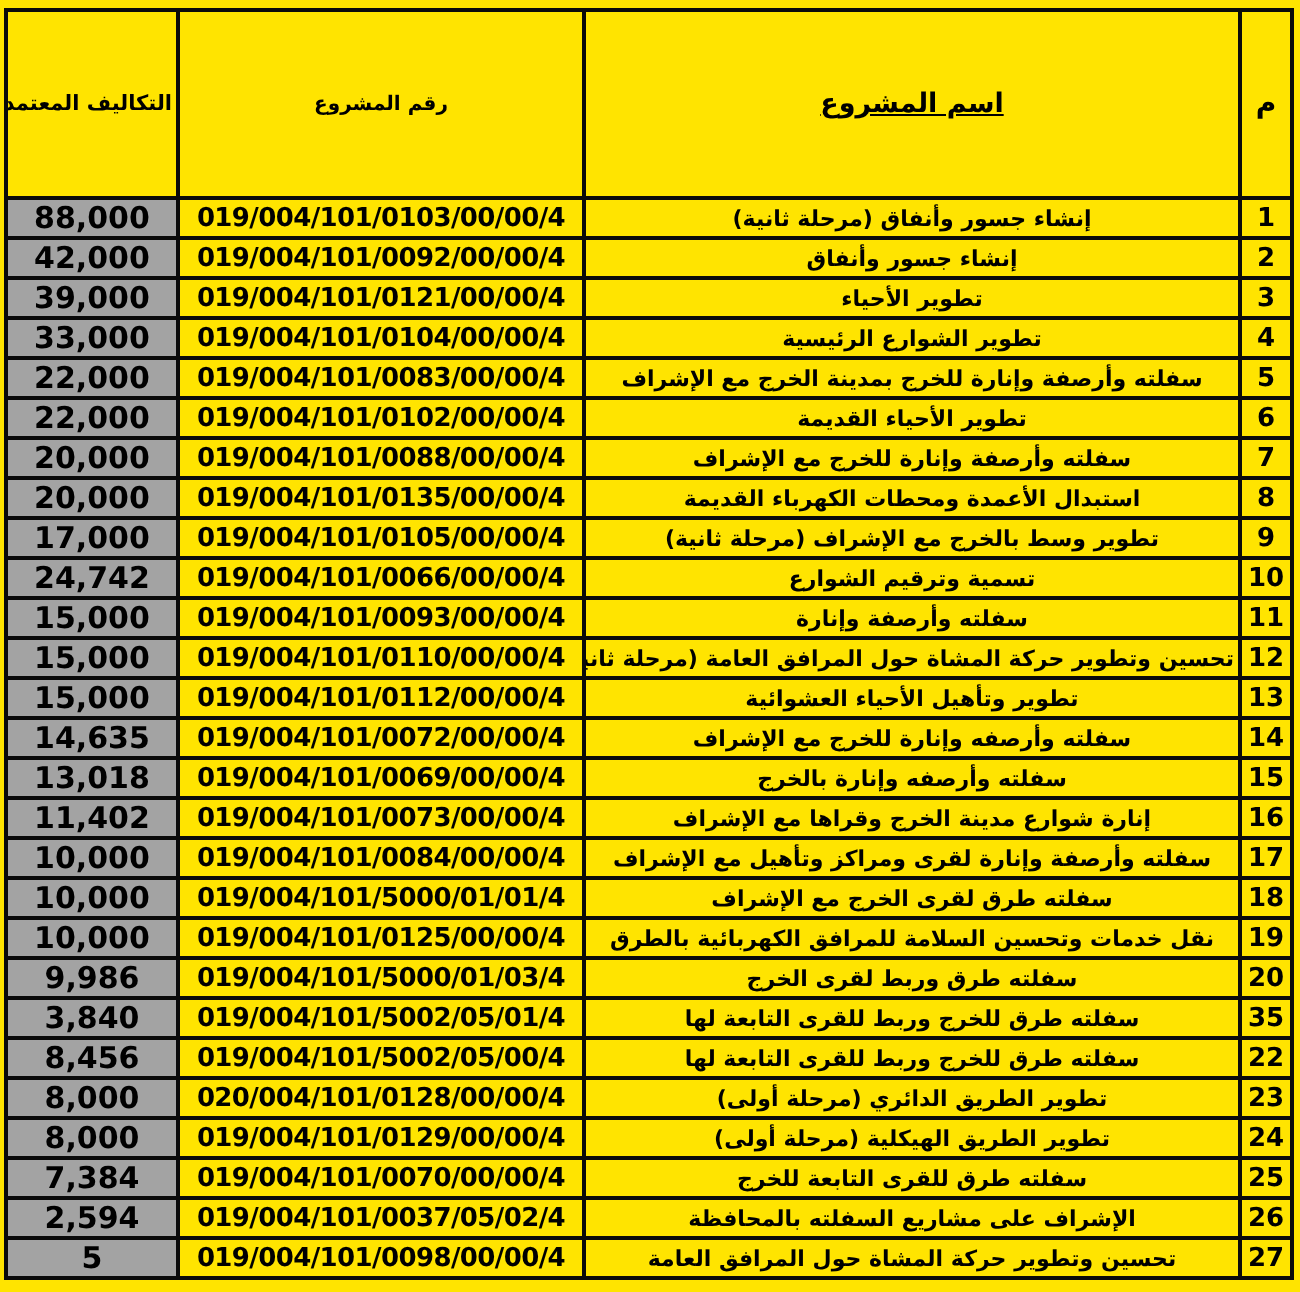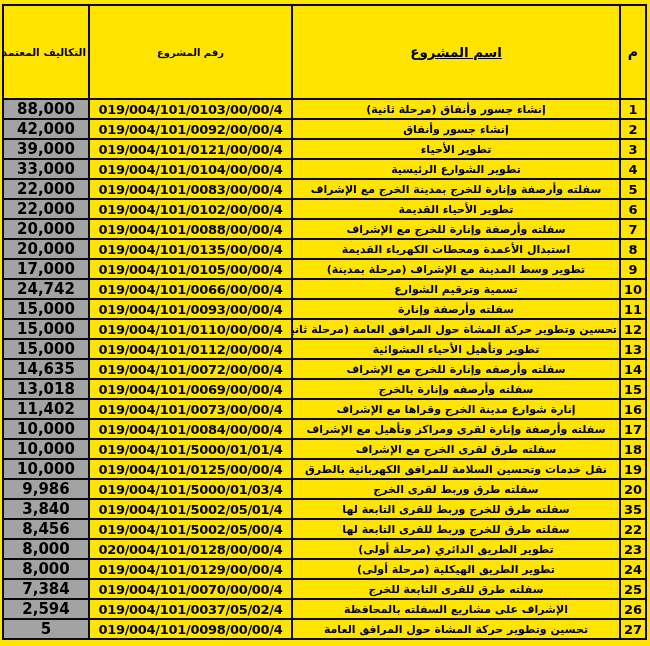--- a/index.html
+++ b/index.html
@@ -115,21 +115,21 @@
           <td class="cost">20,000</td>
         </tr>
         <tr>
           <td class="index">8</td>
           <td class="name">استبدال الأعمدة ومحطات الكهرباء القديمة</td>
           <td class="number">019/004/101/0135/00/00/4</td>
           <td class="cost">20,000</td>
         </tr>
         <tr>
           <td class="index">9</td>
-          <td class="name">تطوير وسط المدينة مع الإشراف (مرحلة بمدينة)</td>
+          <td class="name">تطوير وسط بالخرج مع الإشراف (مرحلة ثانية)</td>
           <td class="number">019/004/101/0105/00/00/4</td>
           <td class="cost">17,000</td>
         </tr>
         <tr>
           <td class="index">10</td>
           <td class="name">تسمية وترقيم الشوارع</td>
           <td class="number">019/004/101/0066/00/00/4</td>
           <td class="cost">24,742</td>
         </tr>
         <tr>

